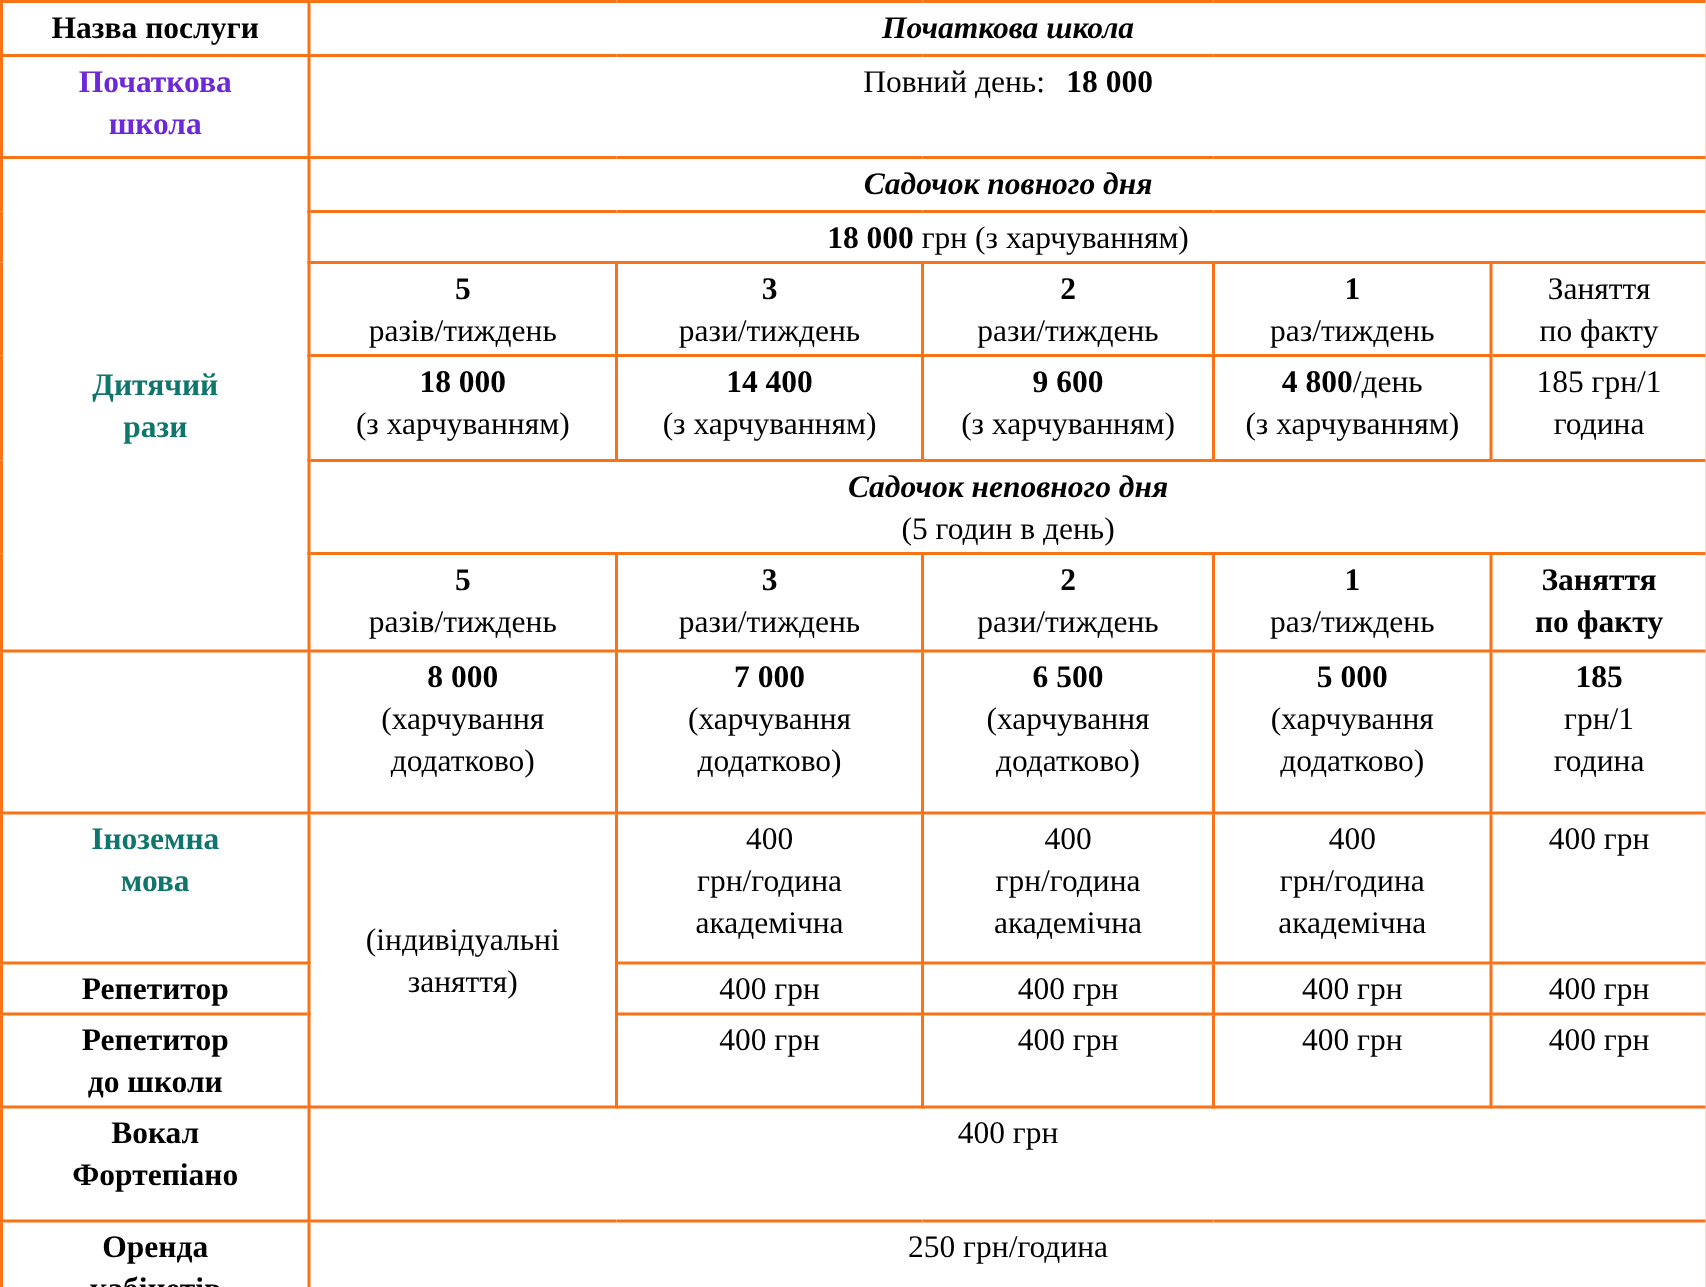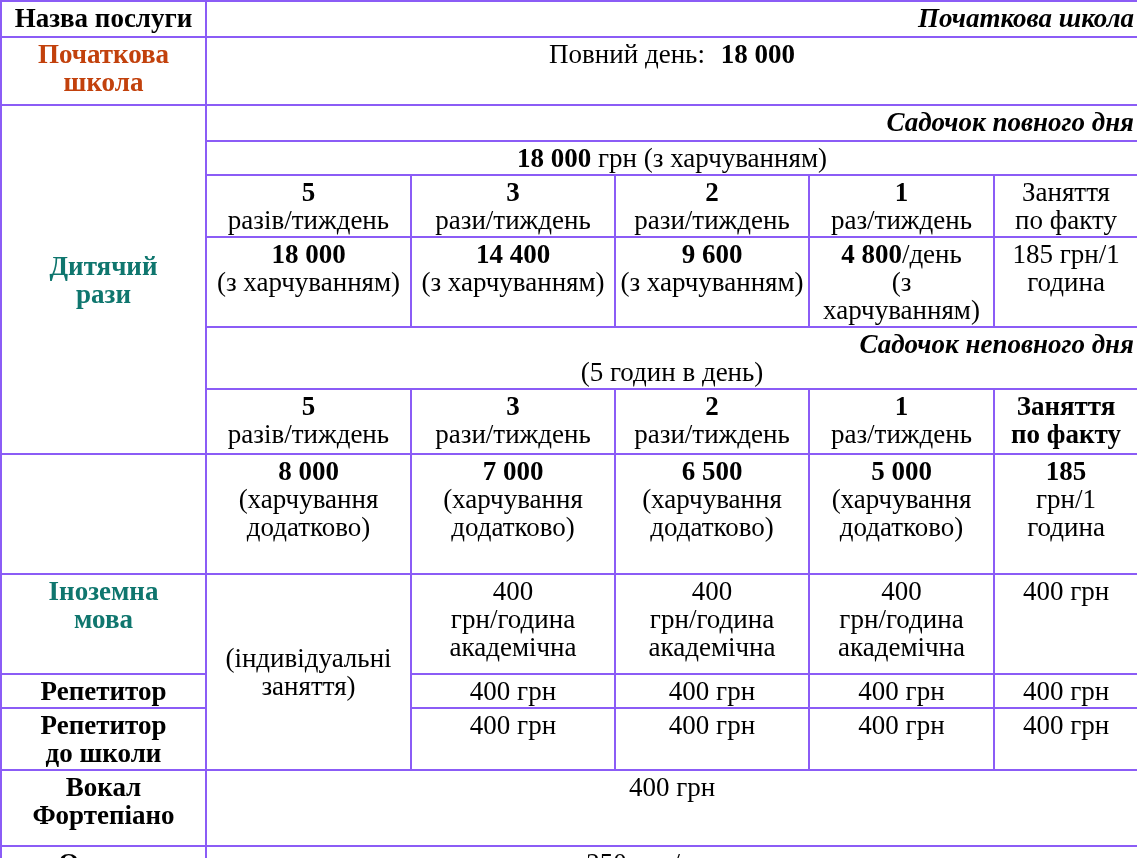--- a/index.html
+++ b/index.html
@@ -1,29 +1,29 @@
 <!DOCTYPE html>
 <html><head>
 <meta charset="utf-8">
 <style>
   html,body{margin:0;padding:0;background:#ffffff;}
   body{font-family:"Liberation Serif","DejaVu Serif",serif;color:#000;}
   table{border-collapse:collapse;table-layout:fixed;width:1137px;}
-  td{border:2px solid #8b5cf6;text-align:center;vertical-align:top;
-     font-size:27px;line-height:28px;padding:2px 3px;overflow:hidden;}
+  td{border:2px solid #f97316;text-align:center;vertical-align:top;
+     font-size:21px;line-height:28px;padding:2px 3px;overflow:hidden;}
   .bold{font-weight:bold;}
-  .italic{font-style:italic;text-align:right;}
+  .italic{font-style:italic;}
   .vmid{vertical-align:middle;}
   .num{font-weight:bold;}
   td.normal-num .num{font-weight:normal;}
   td.bold-all div, td.bold-all span{font-weight:bold;}
   .gap{margin-left:9px;}
   tr.r1{height:36px;}  tr.r2{height:68px;}  tr.r3{height:36px;}
   tr.r4{height:32px;}  tr.r5{height:60px;}  tr.r6{height:70px;}
-  tr.r7{height:61px;padding-left:30px;}  tr.r8{height:65px;}  tr.r9{height:120px;}
+  tr.r7{height:61px;padding-left:30px;}  tr.r8{height:65px;}  tr.r9{height:108px;}
   tr.r10{height:100px;} tr.r11{height:32px;margin-top:32px;} tr.r12{height:62px;}
   tr.r13{height:76px;} tr.r14{height:64px;margin-left:48px;}
 </style>
 </head>
 <body>
 
 <table>
   <colgroup>
     <col style="width:205px">
       <col style="width:205px">
@@ -33,21 +33,21 @@
       <col style="width:144px">
   </colgroup>
 
   <tbody>
       <tr class="r1">
     <td class="bold">Назва послуги</td>
     <td colspan="5" class="bold italic">Початкова школа</td>
   </tr>
 
   <tr class="r2">
-    <td class="bold" style="color: #c2410c;">
+    <td class="bold" style="color: #6d28d9;">
       <div>Початкова</div>
       <div>школа</div>
     </td>
     <td colspan="5">
       <span>Повний день:</span>
       <span class="bold gap">18 000</span>
     </td>
   </tr>
 
   <tr class="r3">

